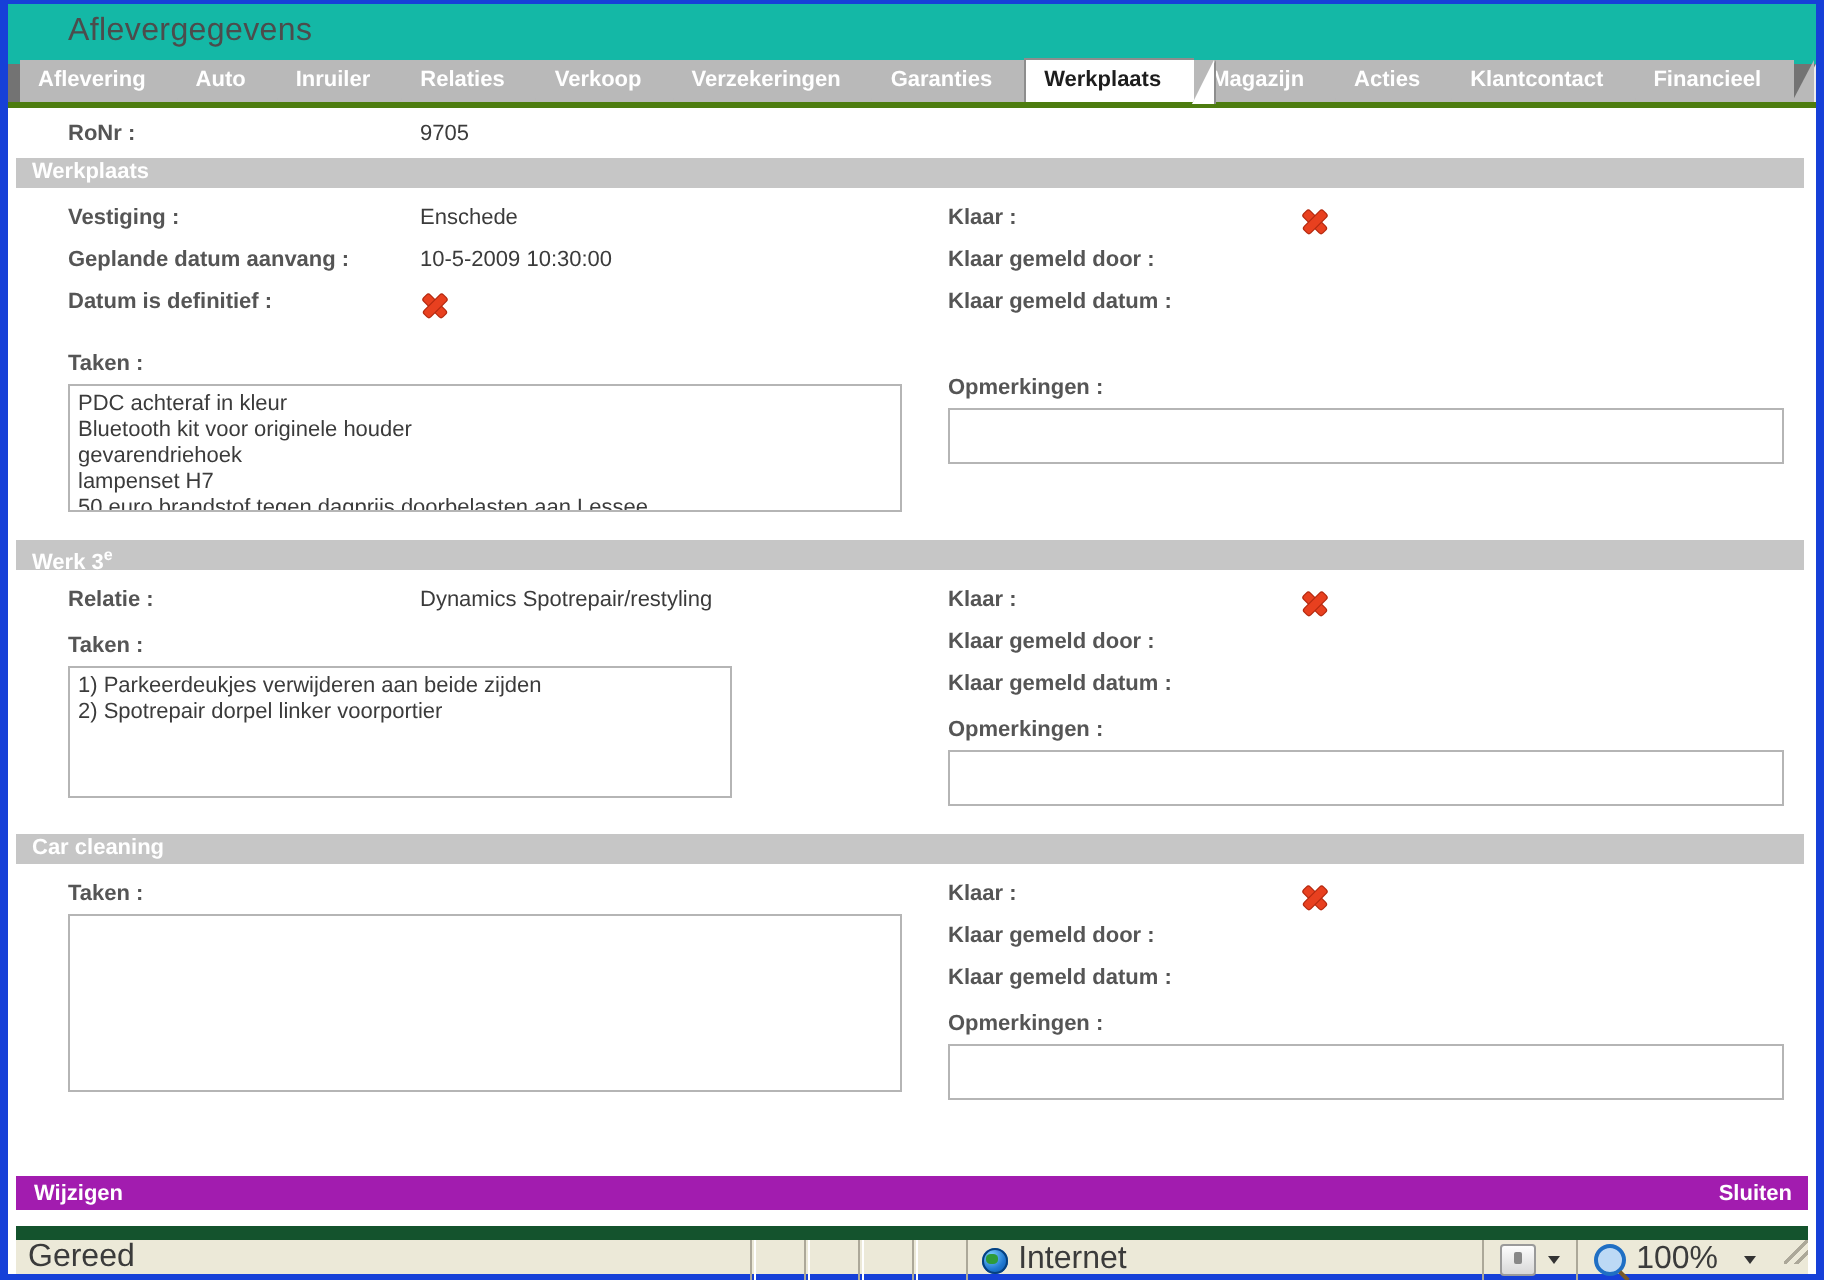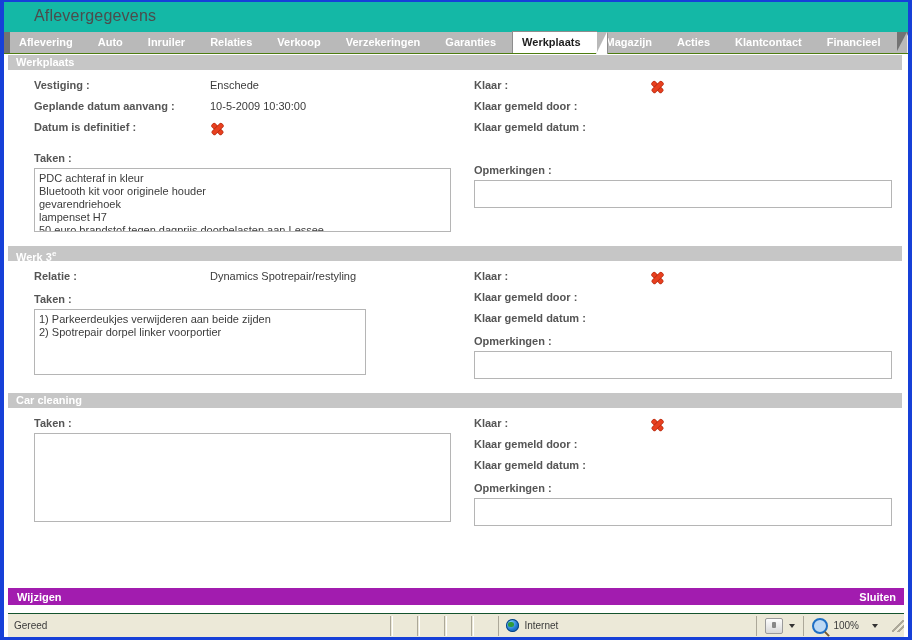--- a/index.html
+++ b/index.html
@@ -29,21 +29,21 @@
   }
   .app-title{
     font-size:16px;color:#4c4c4c;font-weight:normal;
     letter-spacing:.2px;line-height:22px;
   }
 
   
   .tabstrip{
     height:22px;background:#737373;position:relative;
     padding-left:6px;box-sizing:border-box;
-    border-bottom:1px solid #4d7c0f;
+    border-bottom:3px solid #4d7c0f;
     display:flex;align-items:flex-end;
   }
   .tab{
     position:relative;height:21px;line-height:20px;
     background:#b9b9b9;color:#ffffff;
     font-size:11px;font-weight:bold;
     padding:0 16px 0 9px;margin-right:0px;
     box-sizing:border-box;white-space:nowrap;
     cursor:pointer;
   }
@@ -147,22 +147,22 @@
     padding:0 8px 0 9px;box-sizing:border-box;
   }
   .actionbar a{
     color:#ffffff;font-weight:bold;font-size:11px;
     text-decoration:none;cursor:pointer;
   }
 
   
   #statusbar{
     position:absolute;left:4px;right:4px;bottom:0px;height:24px;
-    background:#ece9d8;border-top:1px solid #14532d;
-    display:flex;align-items:center;font-size:10px;color:#3b3b3b;
+    background:#ece9d8;border-top:7px solid #14532d;
+    display:flex;font-size:16px;color:#3b3b3b;
     box-sizing:border-box;
   }
   .sb-text{padding-left:6px;flex:0 0 auto;}
   .sb-filler{flex:1 1 auto;}
   .sb-seg{
     width:1px;height:20px;
     border-left:1px solid #aca899;border-right:1px solid #ffffff;
     flex:0 0 auto;margin-left:24px;
   }
   .sb-zone{
@@ -240,20 +240,24 @@
       <div class="tab active">Werkplaats</div>
       <div class="tab">Magazijn</div>
       <div class="tab">Acties</div>
       <div class="tab">Klantcontact</div>
       <div class="tab">Financieel</div>
       <div class="tab-spacer"></div>
     </div>
 
     <div class="content">
 
+      <div class="row-ronr cols">
+        <div class="lw-left l-indent"><span class="lbl">RoNr :</span></div>
+        <div><span class="val">9705</span></div>
+      </div>
 
       <div class="section-head">Werkplaats</div>
 
       <div class="cols" style="margin-top:9px;">
         <div class="col-left">
           <div class="fld">
             <div class="lw-left l-indent"><span class="lbl">Vestiging :</span></div>
             <div><span class="val">Enschede</span></div>
           </div>
           <div class="fld">

